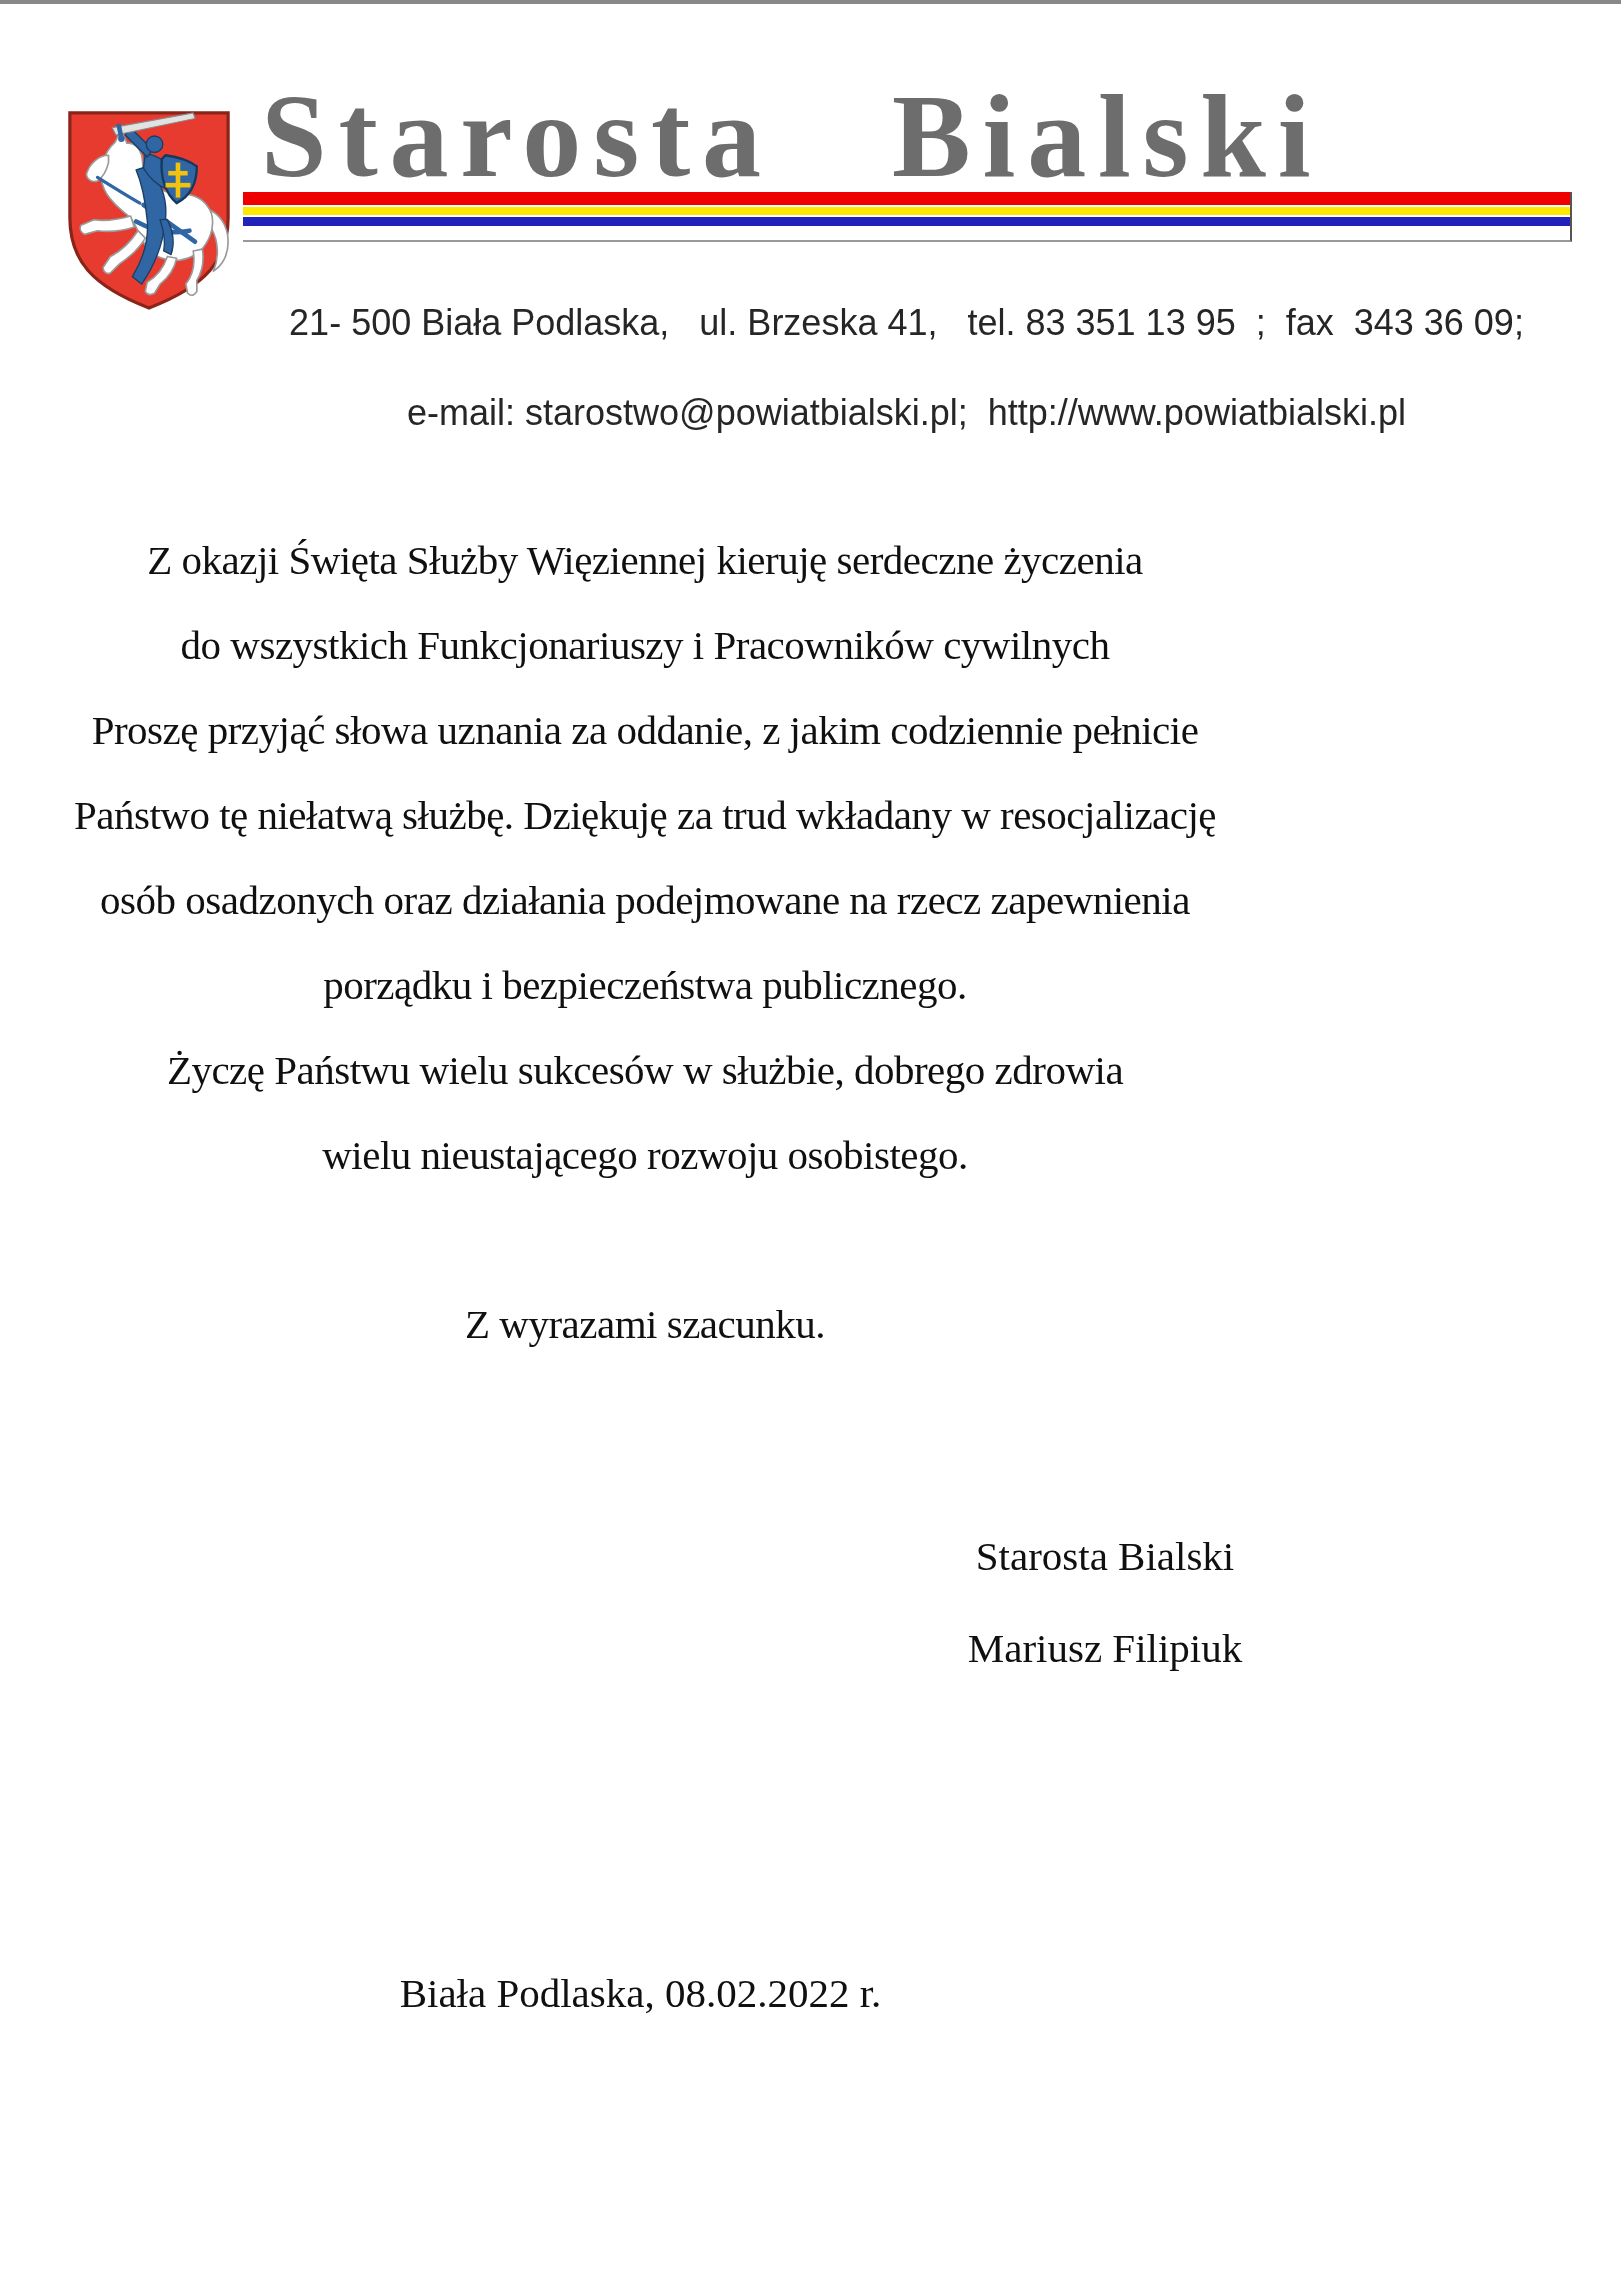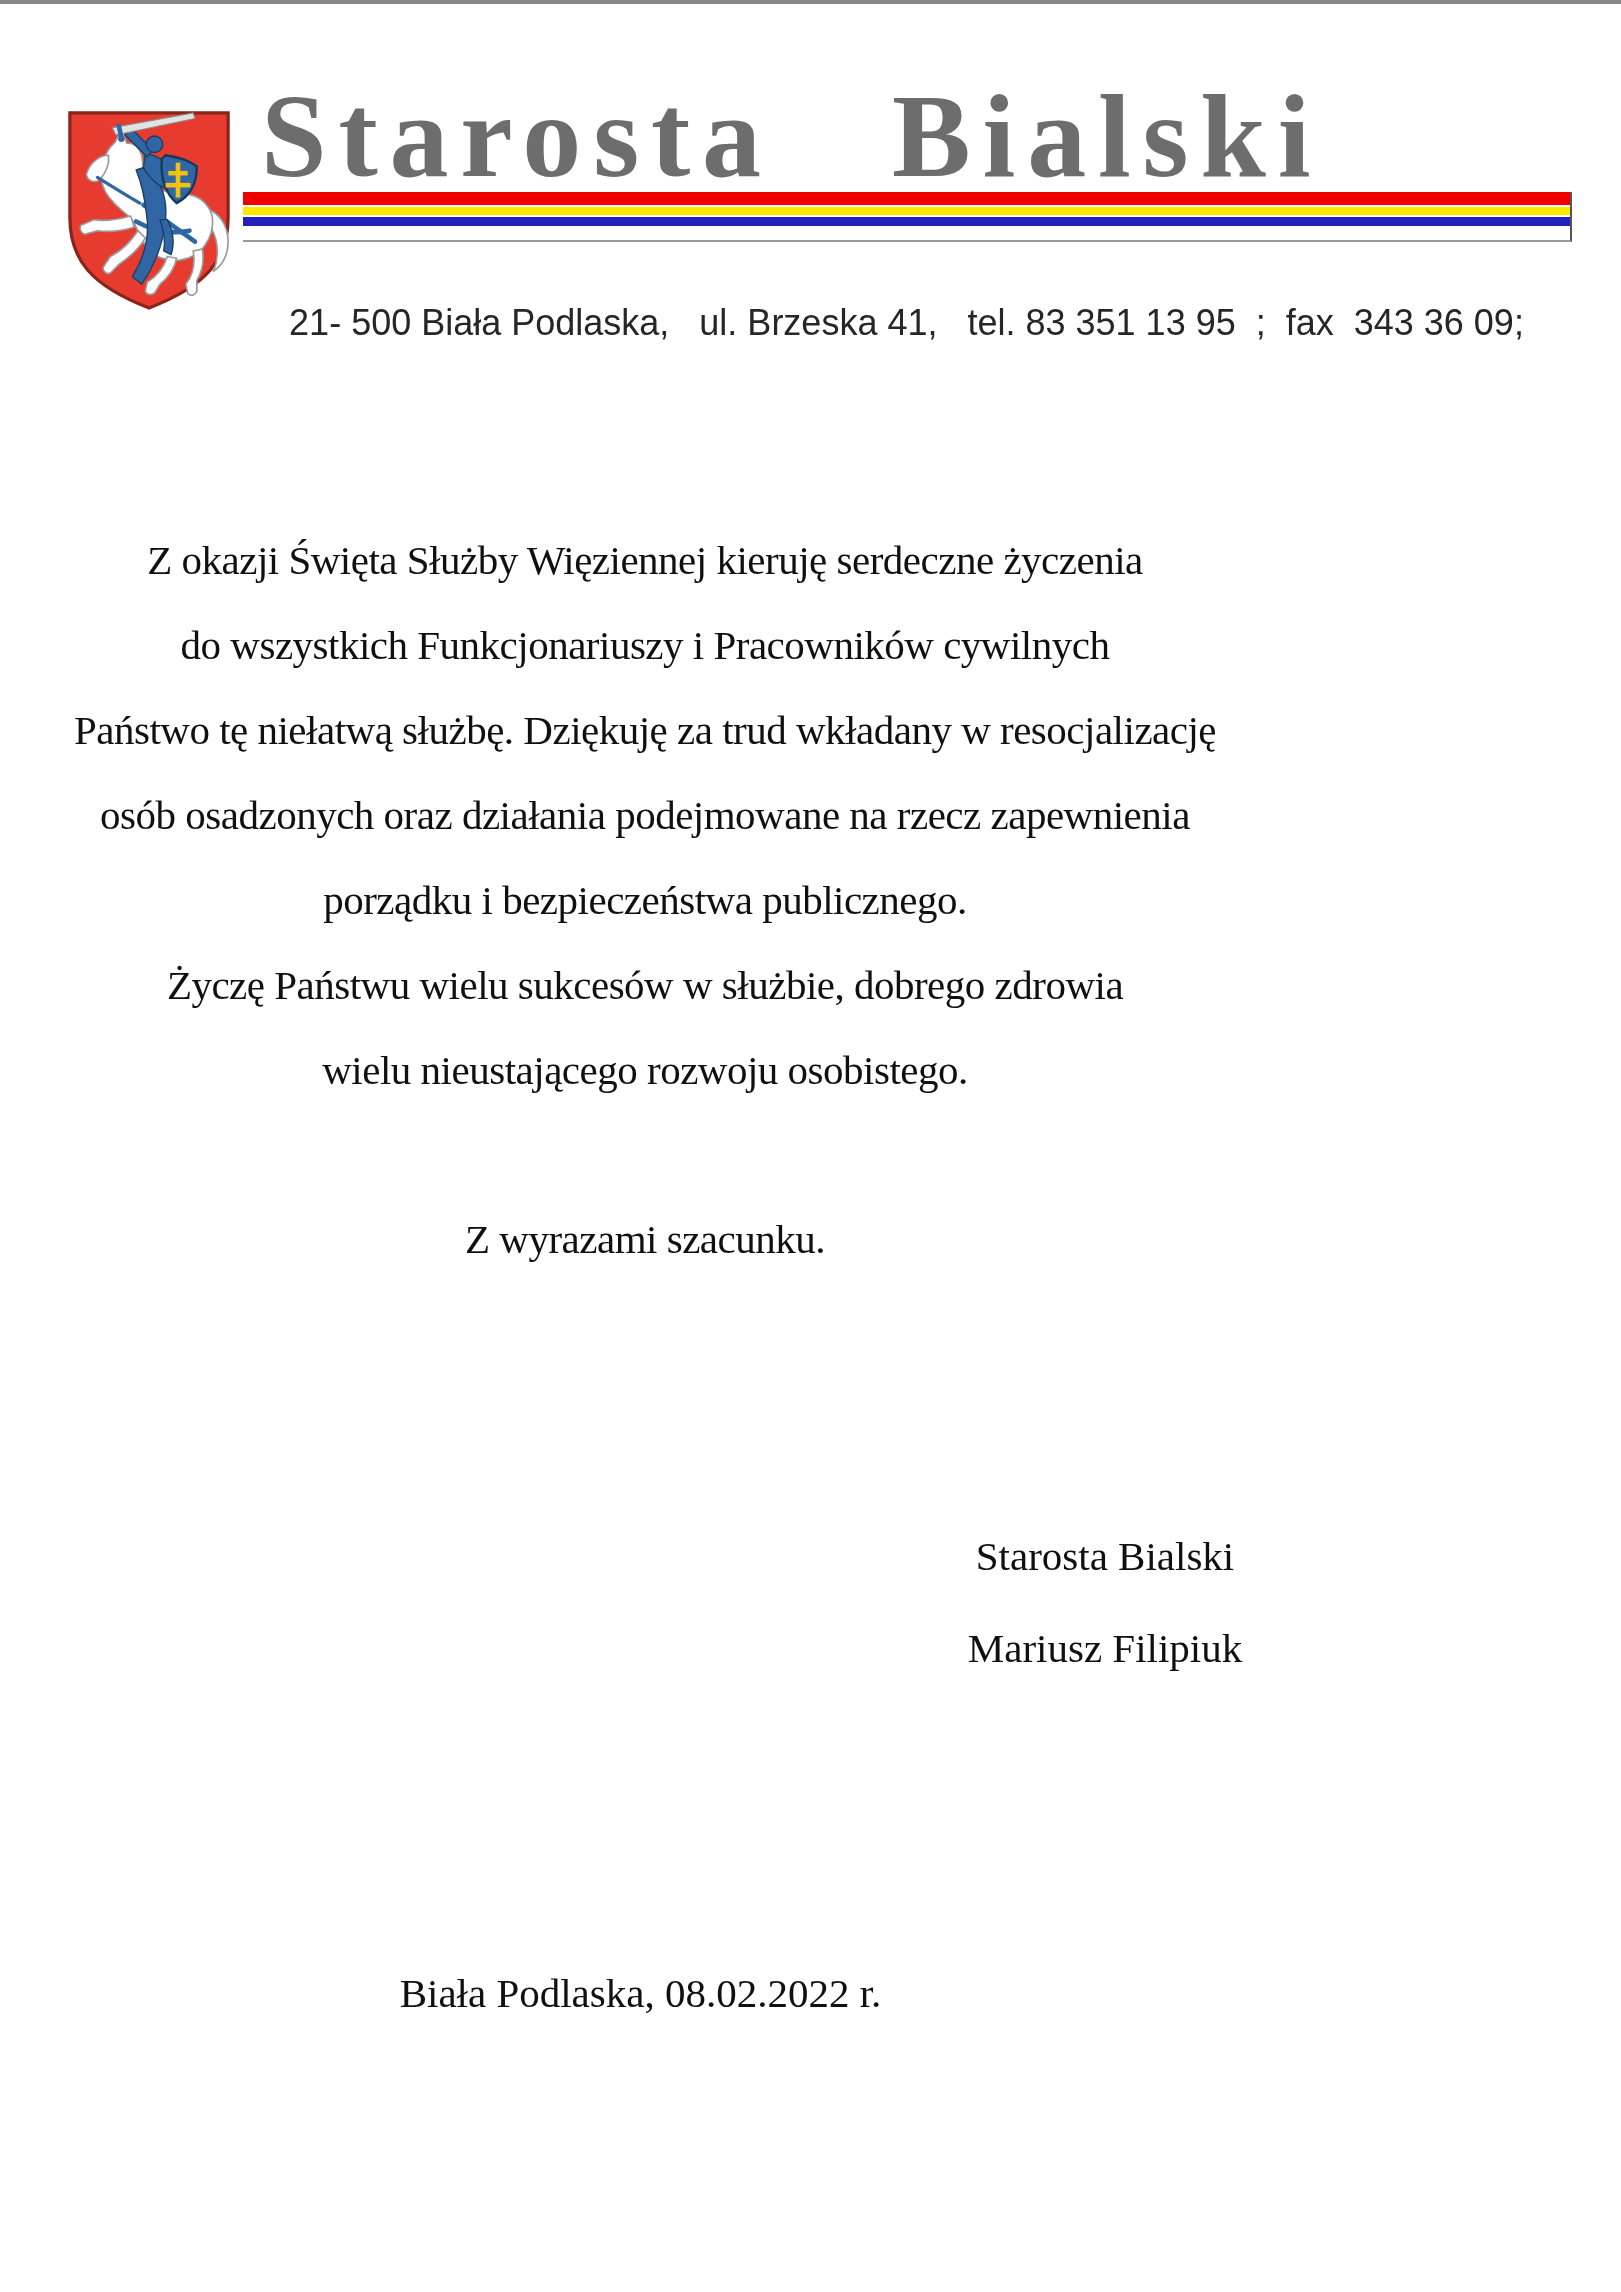--- a/index.html
+++ b/index.html
@@ -138,26 +138,28 @@
       <div class="stripe red"></div>
       <div class="stripe gap"></div>
       <div class="stripe yellow"></div>
       <div class="stripe gap"></div>
       <div class="stripe blue"></div>
       <div class="stripe base"></div>
     </div>
 
     <div class="address">
       <div>21- 500 Biała Podlaska,   ul. Brzeska 41,   tel. 83 351 13 95  ;  fax  343 36 09;</div>
+      <div>e-mail: starostwo@powiatbialski.pl;  http://www.powiatbialski.pl</div>
     </div>
   </div>
 
   <div class="letter-body">
     <div>Z okazji Święta Służby Więziennej kieruję serdeczne życzenia</div>
     <div>do wszystkich Funkcjonariuszy i Pracowników cywilnych</div>
+    <div>Proszę przyjąć słowa uznania za oddanie, z jakim codziennie pełnicie</div>
     <div>Państwo tę niełatwą służbę. Dziękuję za trud wkładany w resocjalizację</div>
     <div>osób osadzonych oraz działania podejmowane na rzecz zapewnienia</div>
     <div>porządku i bezpieczeństwa publicznego.</div>
     <div>Życzę Państwu wielu sukcesów w służbie, dobrego zdrowia</div>
     <div>wielu nieustającego rozwoju osobistego.</div>
     <div class="closing-line">Z wyrazami szacunku.</div>
   </div>
 
   <div class="signature">
     <div>Starosta Bialski</div>

